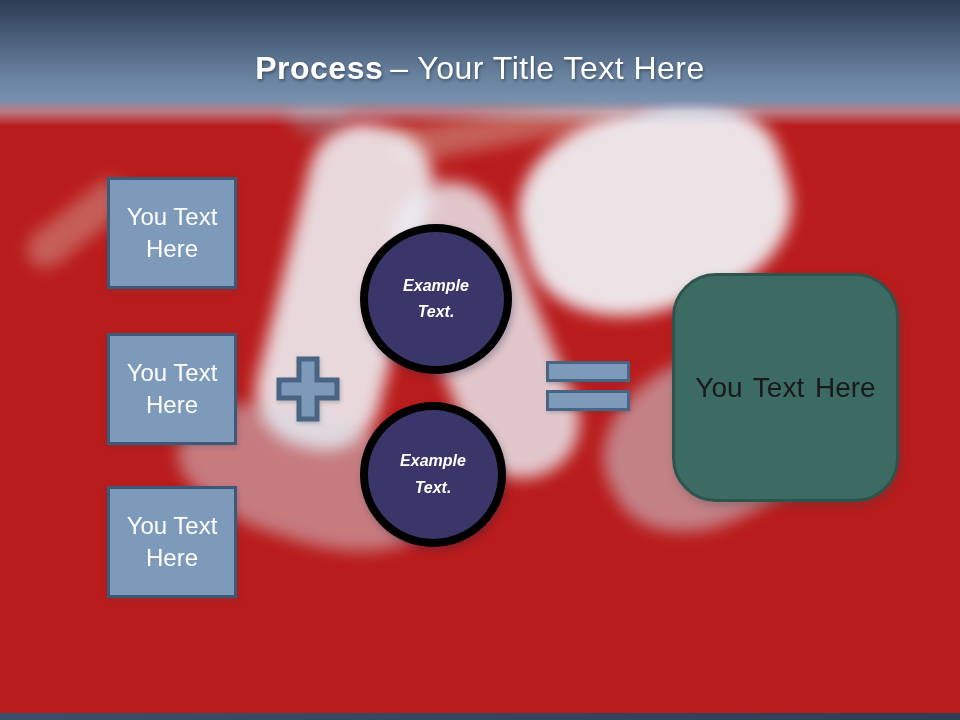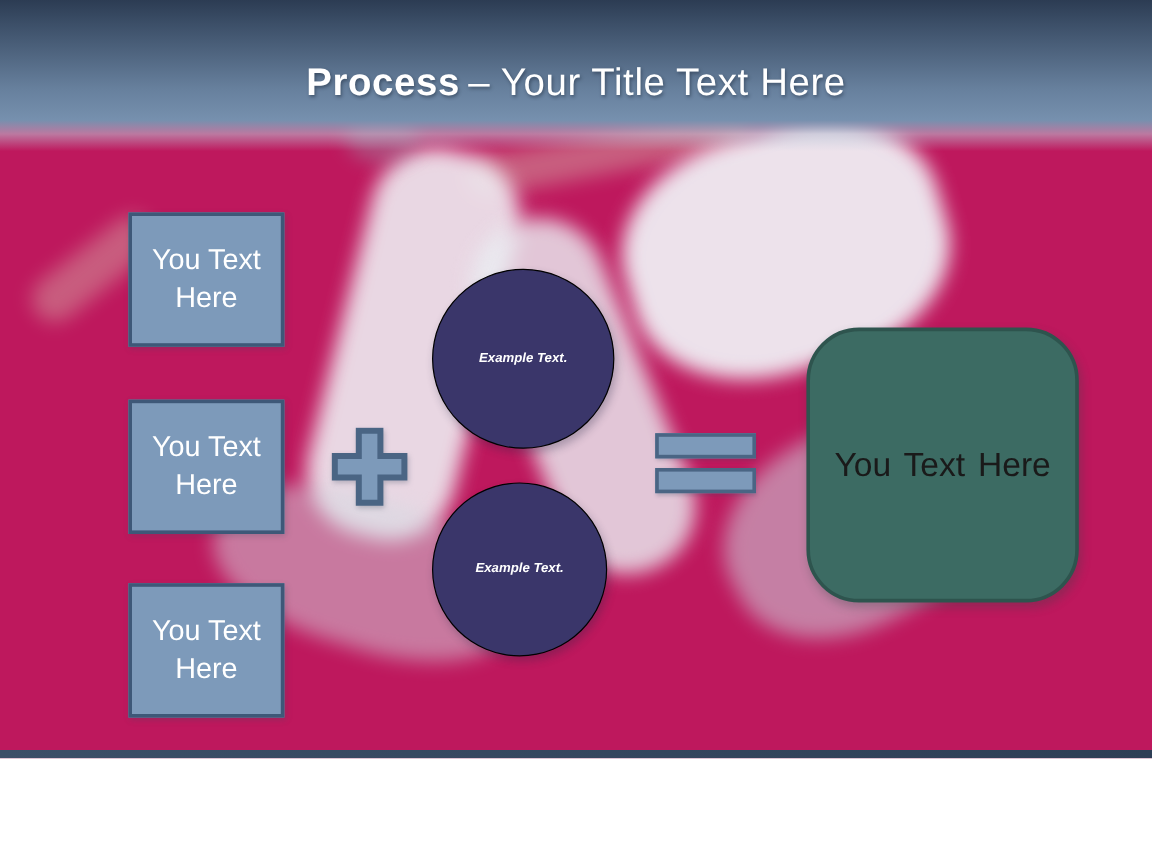--- a/index.html
+++ b/index.html
@@ -1,18 +1,18 @@
 <!DOCTYPE html>
 <html><head>
 <meta charset="utf-8">
 <style>
   html,body{margin:0;padding:0;}
   .slide{
-    position:relative; width:960px; height:632px; overflow:hidden;
-    background:#be185d;
+    position:relative; width:960px; height:720px; overflow:hidden;
+    background:#b91c1c;
     font-family:"Liberation Sans", sans-serif;
   }
   
   .bg-photo{position:absolute; inset:0; z-index:1;}
   .ph{position:absolute; filter:blur(8px);}
   .ph1{left:18px;  top:205px; width:120px; height:38px;  background:#d8c2b0; opacity:.40; transform:rotate(-38deg); border-radius:22px;}
   .ph2{left:388px; top:110px; width:240px; height:34px;  background:#d6bfae; opacity:.42; transform:rotate(-11deg); border-radius:20px;}
   .ph3{left:520px; top:108px; width:270px; height:200px; background:#f1f4f8; opacity:.92; transform:rotate(-16deg); border-radius:42%;}
   .ph4{left:282px; top:122px; width:125px; height:330px; background:#f0f2f6; opacity:.88; transform:rotate(14deg);  border-radius:55px;}
   .ph5{left:430px; top:175px; width:112px; height:310px; background:#eaedf2; opacity:.82; transform:rotate(-22deg); border-radius:55px;}
@@ -49,23 +49,23 @@
 
   
   .plus{
     position:absolute; left:276px; top:356px; width:64px; height:66px; z-index:2;
     filter:drop-shadow(1px 2px 2px rgba(60,75,95,.3));
   }
 
   
   .circle{
     position:absolute; z-index:2; border-radius:50%;
-    background:#3a366a; border:1px solid #000000; box-sizing:border-box;
+    background:#3a366a; border:8px solid #000000; box-sizing:border-box;
     display:flex; align-items:center; justify-content:center; text-align:center;
-    color:#ffffff; font-weight:700; font-style:italic; font-size:11px; line-height:1.65;
+    color:#ffffff; font-weight:700; font-style:italic; font-size:16px; line-height:1.65;
     box-shadow:2px 4px 7px rgba(40,40,70,.30);
   }
   .circle1{left:360px; top:224px; width:152px; height:150px;}
   .circle2{left:360px; top:402px; width:146px; height:145px;}
   .circle span{width:100px;}
 
   
   .equals{position:absolute; left:546px; top:361px; width:84px; z-index:2;}
   .equals .bar{
     height:21px; background:#7d9aba; border:3px solid #4a6584; box-sizing:border-box;

